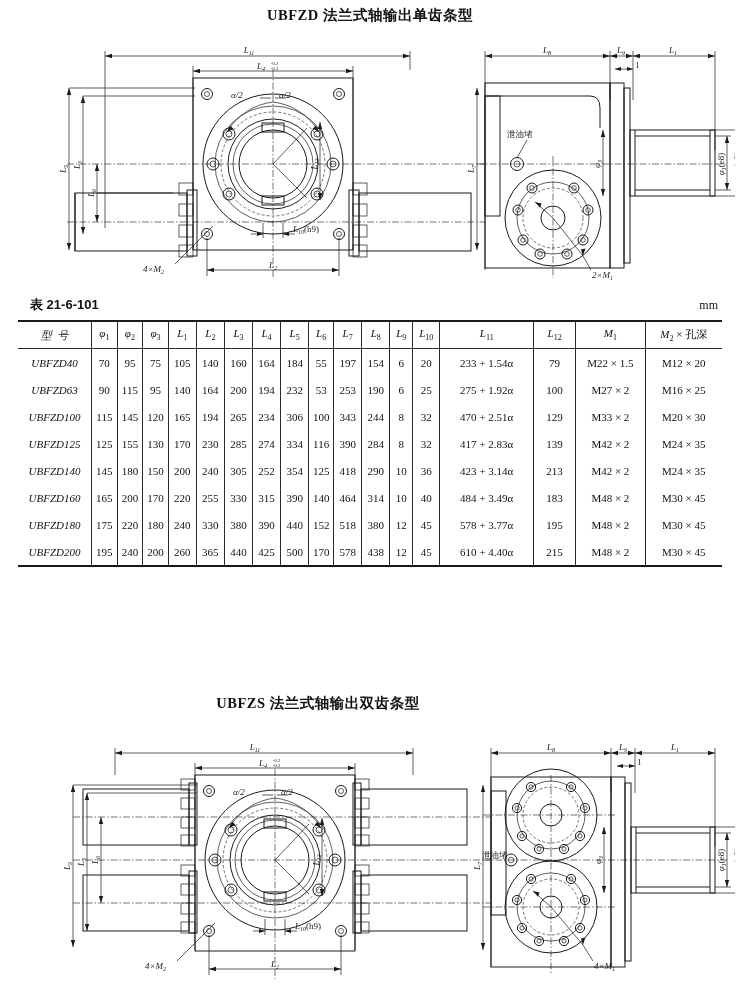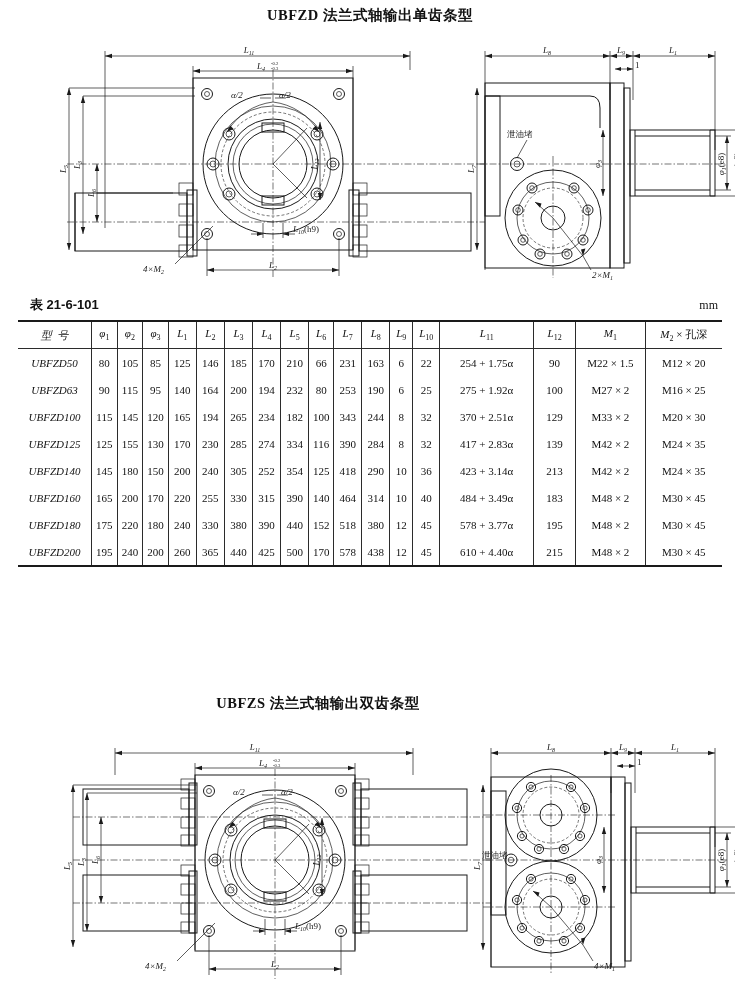--- a/index.html
+++ b/index.html
@@ -445,75 +445,75 @@
         <th class="col-l-small"><span class="ital">L</span><span class="sub">9</span></th>
         <th class="col-l10"><span class="ital">L</span><span class="sub">10</span></th>
         <th class="col-l11"><span class="ital">L</span><span class="sub">11</span></th>
         <th class="col-l12"><span class="ital">L</span><span class="sub">12</span></th>
         <th class="col-m1"><span class="ital">M</span><span class="sub">1</span></th>
         <th class="col-m2"><span class="ital">M</span><span class="sub">2</span> × 孔深</th>
       </tr>
     </thead>
     <tbody id="table-body">
         <tr>
-          <td class="col-model">UBFZD50</td>
-          <td class="col-phi">80</td>
-          <td class="col-phi">105</td>
-          <td class="col-phi">85</td>
-          <td class="col-l">125</td>
-          <td class="col-l">146</td>
-          <td class="col-l">185</td>
-          <td class="col-l">170</td>
-          <td class="col-l">210</td>
-          <td class="col-l-small">66</td>
-          <td class="col-l">231</td>
-          <td class="col-l">163</td>
+          <td class="col-model">UBFZD40</td>
+          <td class="col-phi">70</td>
+          <td class="col-phi">95</td>
+          <td class="col-phi">75</td>
+          <td class="col-l">105</td>
+          <td class="col-l">140</td>
+          <td class="col-l">160</td>
+          <td class="col-l">164</td>
+          <td class="col-l">184</td>
+          <td class="col-l-small">55</td>
+          <td class="col-l">197</td>
+          <td class="col-l">154</td>
           <td class="col-l-small">6</td>
-          <td class="col-l10">22</td>
-          <td class="col-l11">254 + 1.75α</td>
-          <td class="col-l12">90</td>
+          <td class="col-l10">20</td>
+          <td class="col-l11">233 + 1.54α</td>
+          <td class="col-l12">79</td>
           <td class="col-m1">M22 × 1.5</td>
           <td class="col-m2">M12 × 20</td>
         </tr>
         <tr>
           <td class="col-model">UBFZD63</td>
           <td class="col-phi">90</td>
           <td class="col-phi">115</td>
           <td class="col-phi">95</td>
           <td class="col-l">140</td>
           <td class="col-l">164</td>
           <td class="col-l">200</td>
           <td class="col-l">194</td>
           <td class="col-l">232</td>
-          <td class="col-l-small">80</td>
+          <td class="col-l-small">53</td>
           <td class="col-l">253</td>
           <td class="col-l">190</td>
           <td class="col-l-small">6</td>
           <td class="col-l10">25</td>
           <td class="col-l11">275 + 1.92α</td>
           <td class="col-l12">100</td>
           <td class="col-m1">M27 × 2</td>
           <td class="col-m2">M16 × 25</td>
         </tr>
         <tr>
           <td class="col-model">UBFZD100</td>
           <td class="col-phi">115</td>
           <td class="col-phi">145</td>
           <td class="col-phi">120</td>
           <td class="col-l">165</td>
           <td class="col-l">194</td>
           <td class="col-l">265</td>
           <td class="col-l">234</td>
-          <td class="col-l">182</td>
+          <td class="col-l">306</td>
           <td class="col-l-small">100</td>
           <td class="col-l">343</td>
           <td class="col-l">244</td>
           <td class="col-l-small">8</td>
           <td class="col-l10">32</td>
-          <td class="col-l11">370 + 2.51α</td>
+          <td class="col-l11">470 + 2.51α</td>
           <td class="col-l12">129</td>
           <td class="col-m1">M33 × 2</td>
           <td class="col-m2">M20 × 30</td>
         </tr>
         <tr>
           <td class="col-model">UBFZD125</td>
           <td class="col-phi">125</td>
           <td class="col-phi">155</td>
           <td class="col-phi">130</td>
           <td class="col-l">170</td>

